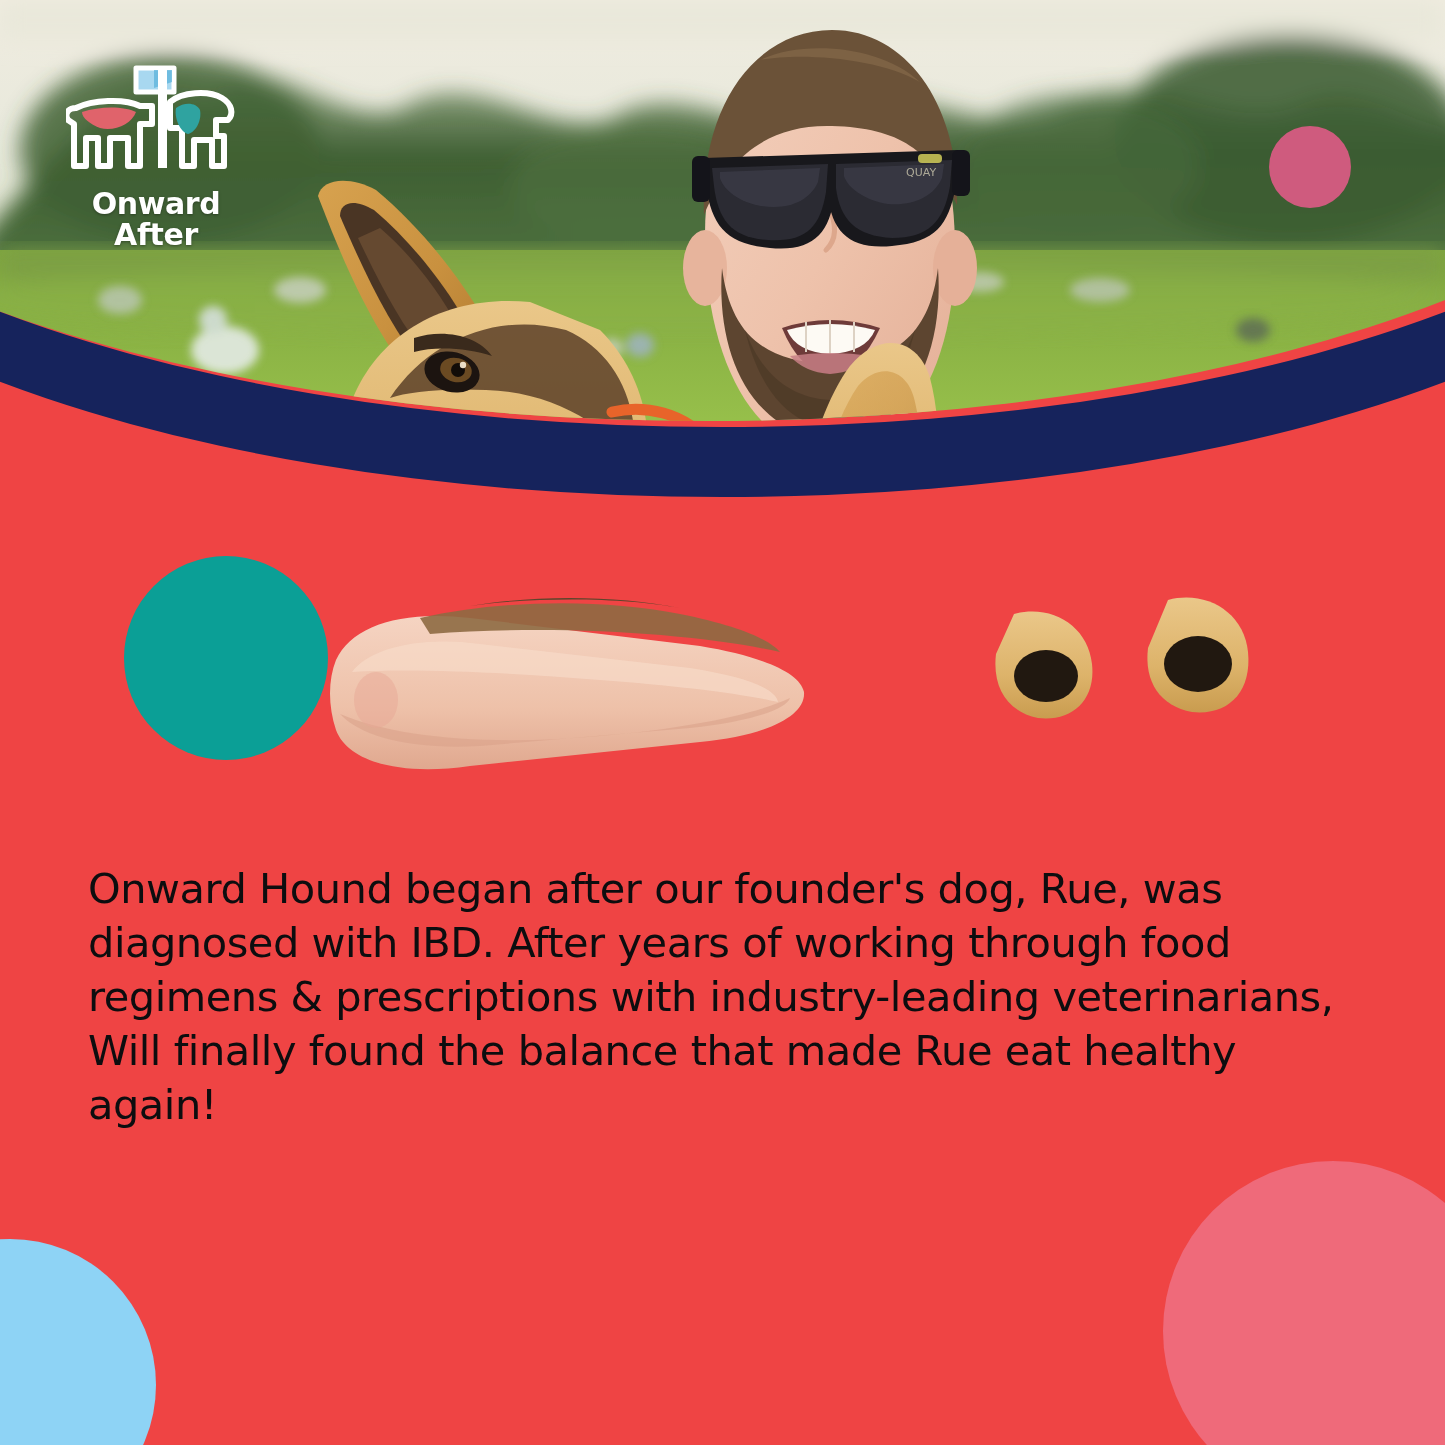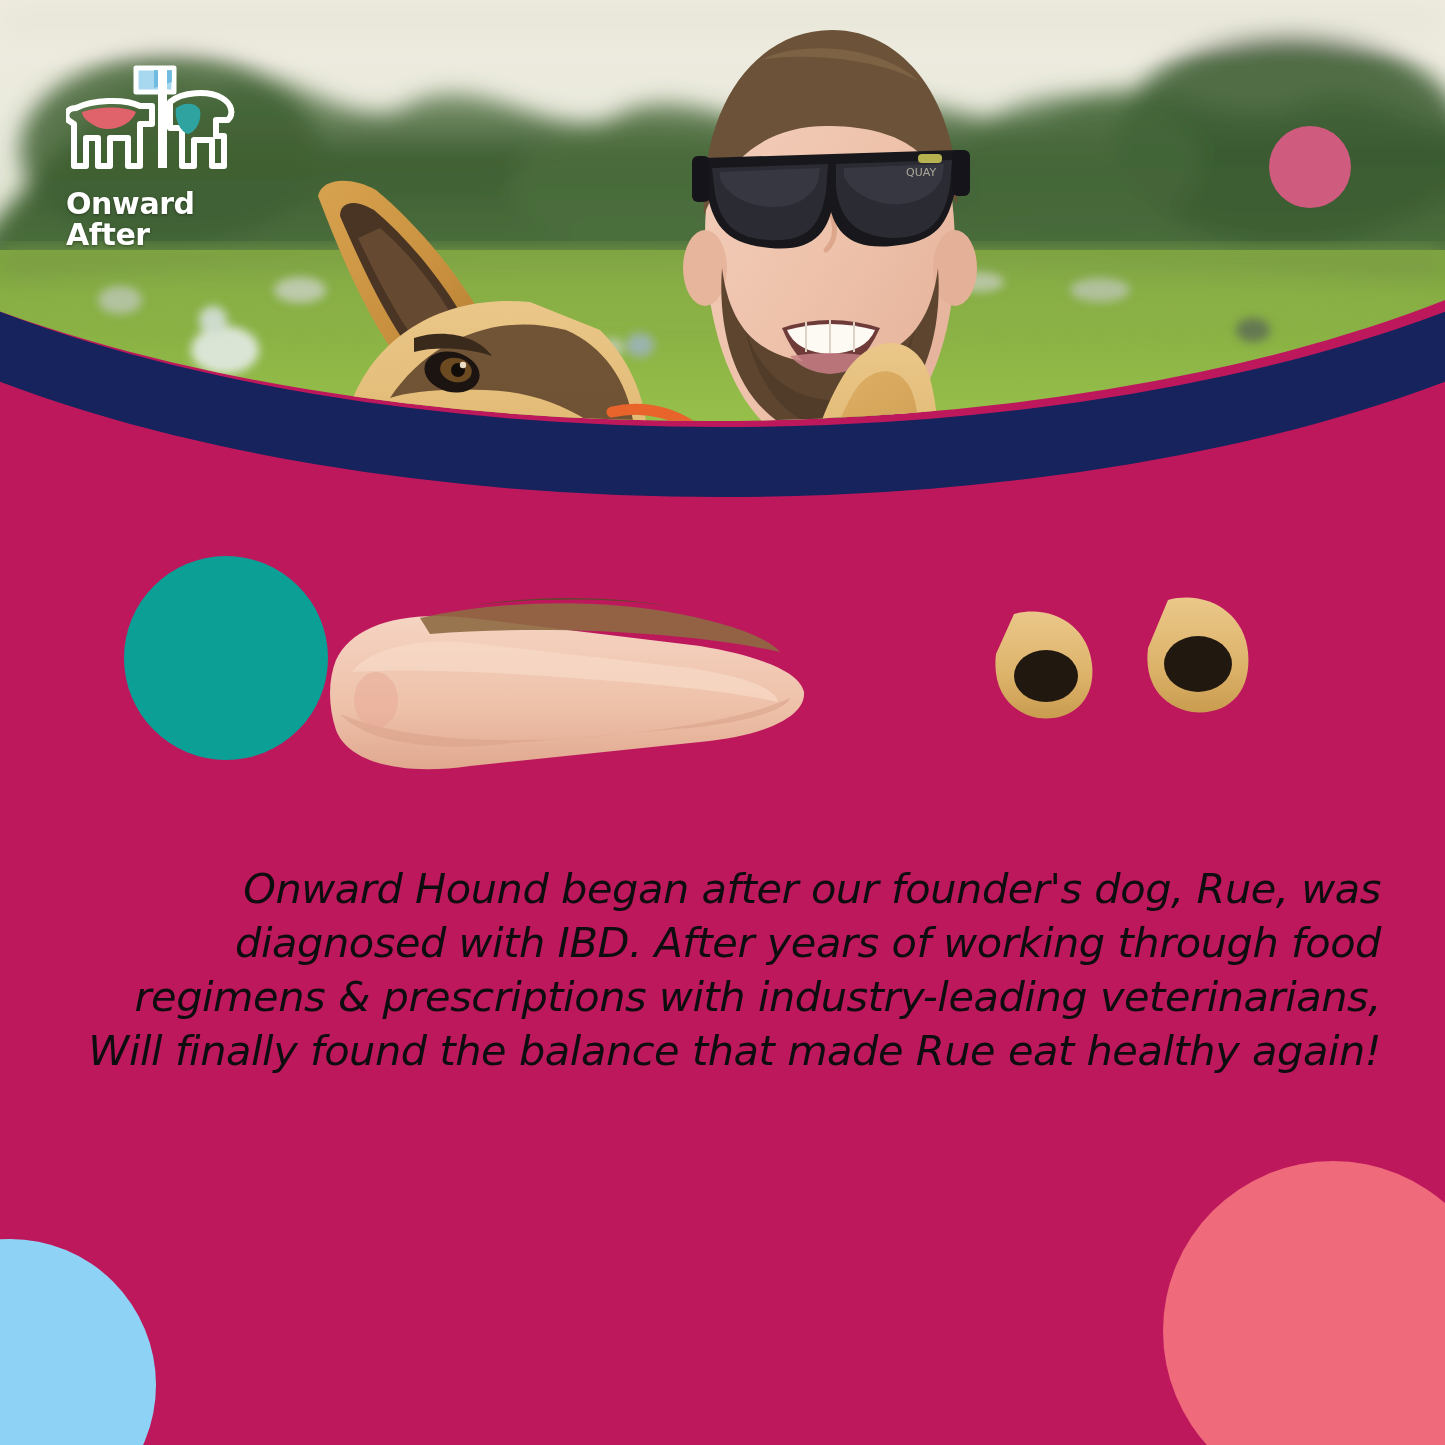--- a/index.html
+++ b/index.html
@@ -7,21 +7,21 @@
   html, body { width:1445px; height:1445px; }
   body {
     background:#ffffff;
     font-family:"Liberation Sans", sans-serif;
     overflow:hidden;
     position:relative;
   }
   #card {
     position:relative;
     width:1445px; height:1445px;
-    background:#be185d;
+    background:#ef4444;
     overflow:hidden;
   }
 
   
   .corner-blob { position:absolute; border-radius:50%; }
   #blob-bottom-left {
     left:-136px; bottom:-86px;
     width:292px; height:292px;
     background:#8ed3f5;
     z-index:1;
@@ -50,20 +50,21 @@
   #logo-mark { width:172px; height:125px; display:block; }
   #logo-wordmark {
     margin-top:2px;
     color:#ffffff;
     font-family:"DejaVu Sans", sans-serif;
     font-weight:bold;
     font-size:30px;
     line-height:1.02;
     letter-spacing:-0.4px;
     text-shadow:0 1px 3px rgba(0,0,0,.35);
+    text-align:center;
   }
 
   
   #circle-pink {
     position:absolute; right:94px; top:126px;
     width:82px; height:82px; border-radius:50%;
     background:#cf5b7e;
     z-index:12;
   }
   #circle-teal {
@@ -71,23 +72,22 @@
     width:204px; height:204px; border-radius:50%;
     background:#0b9f96;
     z-index:12;
   }
 
   
   #copy {
     position:absolute; left:0; top:862px;
     width:1445px;
     z-index:10;
-    padding:0 64px;
-    text-align:right;
-    font-style:italic;
+    padding:0 88px;
+    text-align:left;
   }
   #copy p {
     font-family:"DejaVu Sans", sans-serif;
     color:#0d0d0f;
     font-size:41.5px;
     line-height:1.30;
     letter-spacing:-0.45px;
     font-weight:500;
   }
   #copy p + p { margin-top:47px; }

